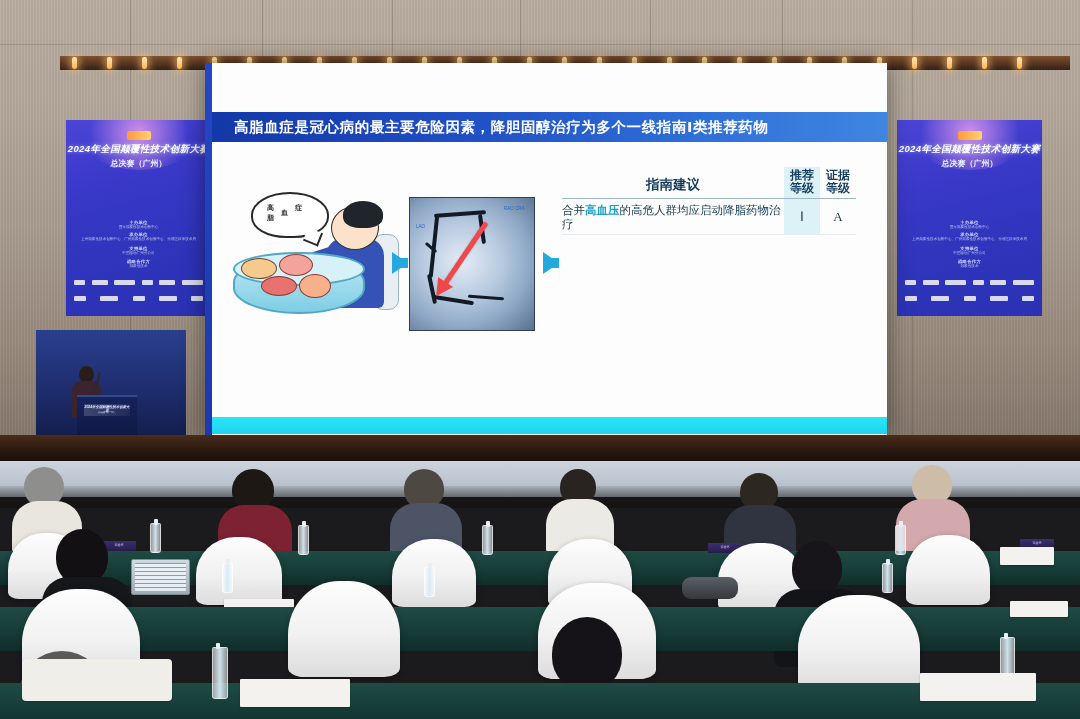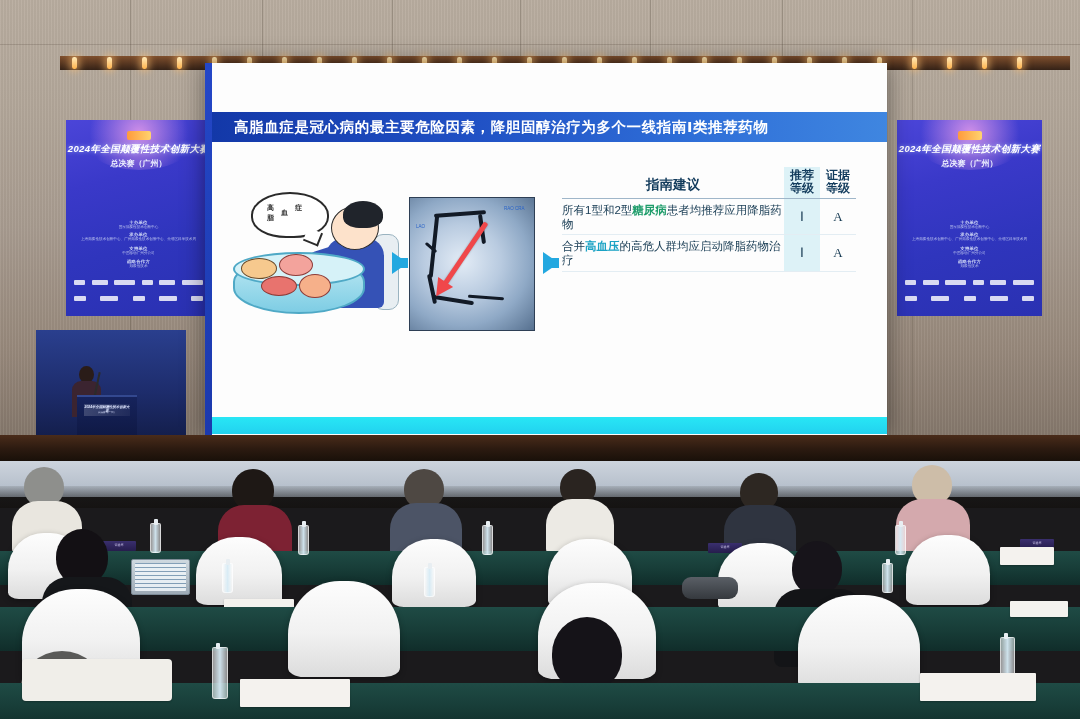--- a/index.html
+++ b/index.html
@@ -347,25 +347,20 @@
           <td class="gt-h-col col-rec">
             <span>推荐</span><br><span>等级</span>
           </td>
           <td class="gt-h-col">
             <span>证据</span><br><span>等级</span>
           </td>
         </tr>
       </thead>
       <tbody id="gt-body">
           <tr class="gt-row">
-            <td class="gt-text">所有1型和2型<span class="hl-green">糖尿病</span>患者均推荐应用降脂药物</td>
-            <td class="gt-grade col-rec">Ⅰ</td>
-            <td class="gt-grade">A</td>
-          </tr>
-          <tr class="gt-row">
             <td class="gt-text">合并<span class="hl-teal">高血压</span>的高危人群均应启动降脂药物治疗</td>
             <td class="gt-grade col-rec">Ⅰ</td>
             <td class="gt-grade">A</td>
           </tr>
         </tbody>
     </table>
   </div>
 
 
   <div class="stage-front"></div>

